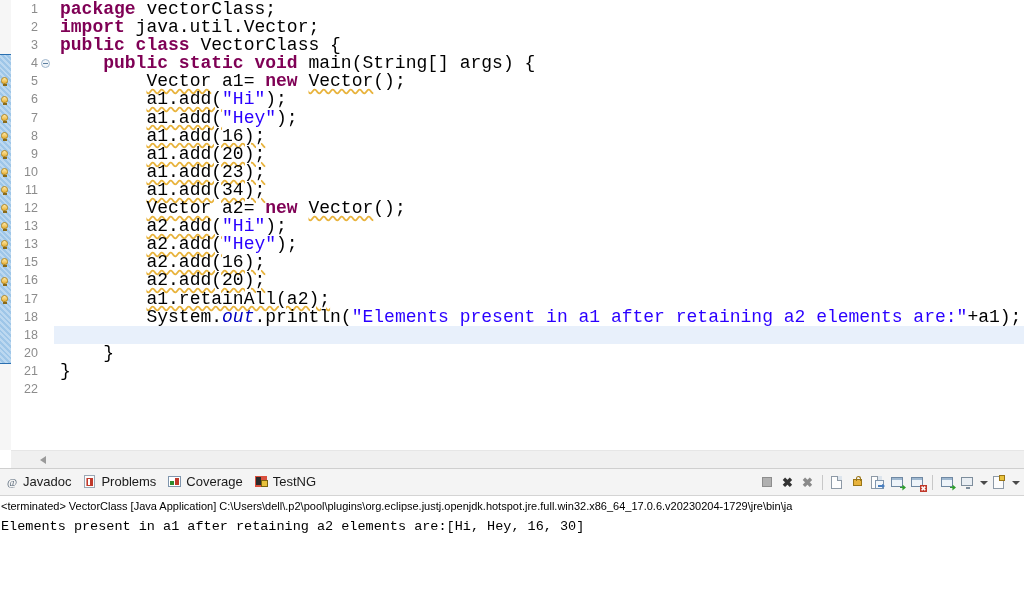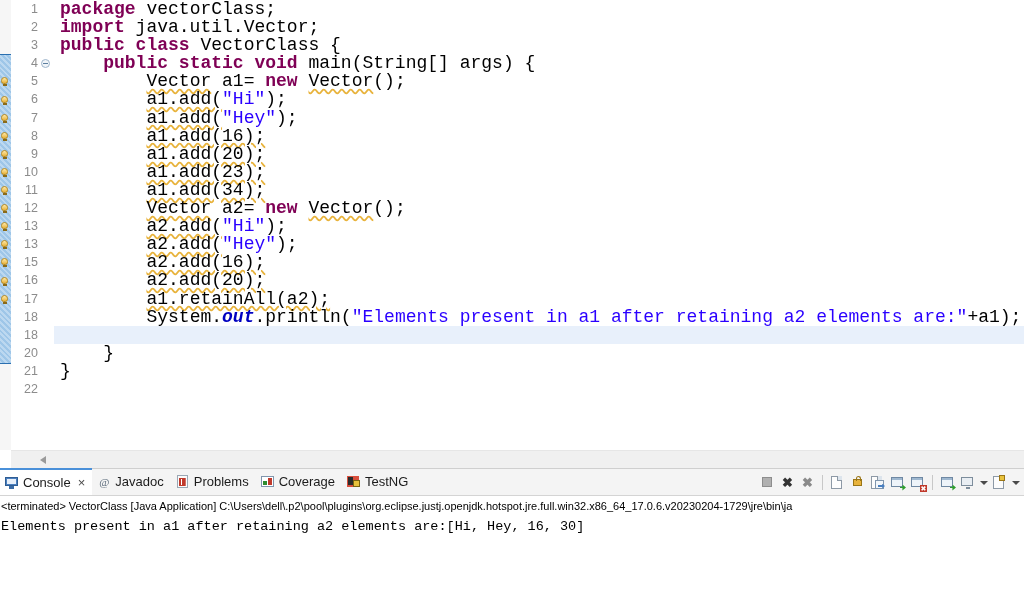--- a/index.html
+++ b/index.html
@@ -134,21 +134,21 @@
   }
   .code-line.current {
     background: #e8f0fb;
     width: 100%;
   }
 
   
   .kw      { color: #7f0055; font-weight: bold; }
   .plain   { color: #000000; }
   .str     { color: #2a00ff; }
-  .fieldst { color: #0000c0; font-style: italic; font-weight: bold; }
+  .fieldst { color: #0000c0; font-style: italic; font-weight: normal; }
   .warnu {
     text-decoration: underline;
     text-decoration-style: wavy;
     text-decoration-color: #e8b33c;
     text-underline-offset: 2px;
   }
 
   
   .h-scroll {
     position: absolute;
@@ -514,28 +514,20 @@
   <div class="h-scroll">
     <div class="corner"></div>
     <div class="arrow-left"></div>
   </div>
 </div>
 
 <div id="bottom-panel">
 
   <div class="tabbar">
     <div id="tab-list" style="display:flex;align-items:stretch;">
-        <div class="tab active">
-          <span class="ic ic-console">
-            <span class="scr"></span>
-            <span class="stand"></span>
-          </span>
-          <span class="tlabel">Console</span>
-          <span class="close-x">×</span>
-        </div>
         <div class="tab">
           <span class="ic ic-javadoc">@</span>
           <span class="tlabel">Javadoc</span>
         </div>
         <div class="tab">
           <span class="ic ic-problems">
             <span class="sheet"></span>
             <span class="mark"></span>
           </span>
           <span class="tlabel">Problems</span>

